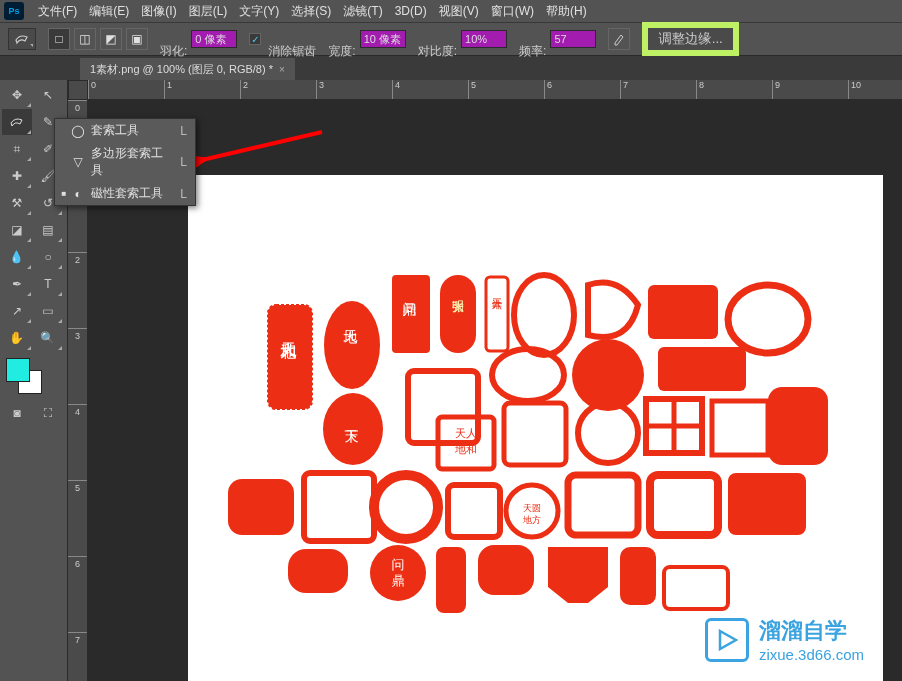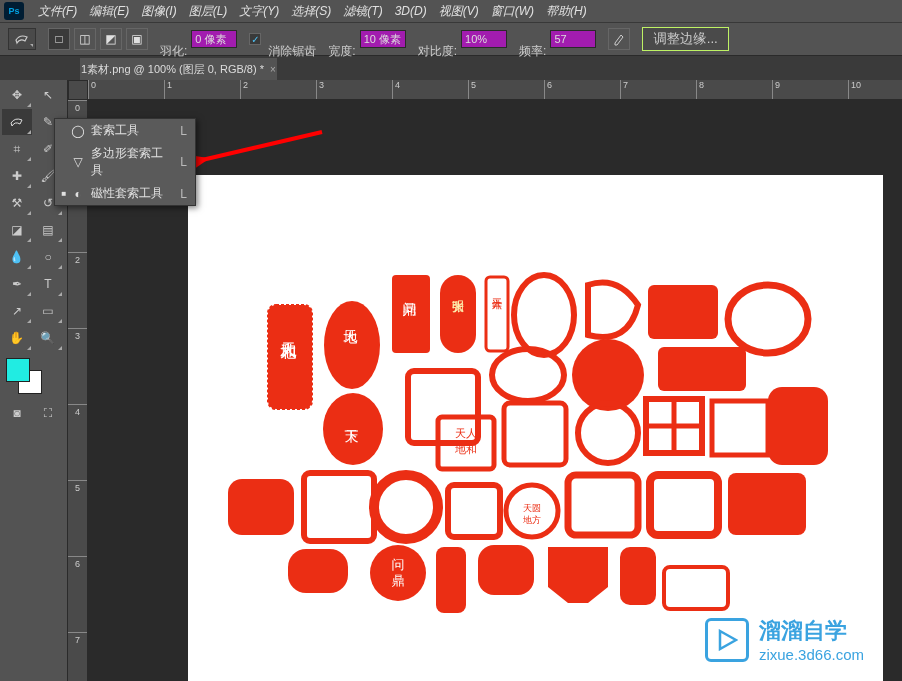--- a/index.html
+++ b/index.html
@@ -31,21 +31,20 @@
       align-items: center;
       justify-content: center;
       font-weight: bold;
       font-size: 9px;
       color: #00a0e0;
       margin-right: 8px;
     }
     .menu-item {
       padding: 2px 6px;
       cursor: pointer;
-      font-style: italic;
     }
     
     
     .optionsbar {
       height: 34px;
       background: #535353;
       border-top: 1px solid #383838;
       border-bottom: 1px solid #2a2a2a;
       display: flex;
       align-items: center;
@@ -105,36 +104,36 @@
       margin-right: 3px;
     }
     .opt-checkbox.checked::after {
       content: '✓';
       font-size: 10px;
       color: #4fc3f7;
     }
     .opt-button {
       padding: 2px 10px;
       background: #4a4a4a;
-      border: 1px solid #bef264;
+      border: 6px solid #bef264;
       color: #ccc;
     }
     
     
     .doc-tabs {
       height: 24px;
       background: #3a3a3a;
       display: flex;
       align-items: flex-end;
       padding-left: 80px;
     }
     .doc-tab {
       height: 22px;
       background: #535353;
-      padding: 3px 1px;
+      padding: 3px 10px;
       font-size: 11px;
       color: #ddd;
       display: flex;
       align-items: center;
       gap: 6px;
     }
     .tab-close { color: #aaa; font-size: 10px; }
     
     
     .main {

